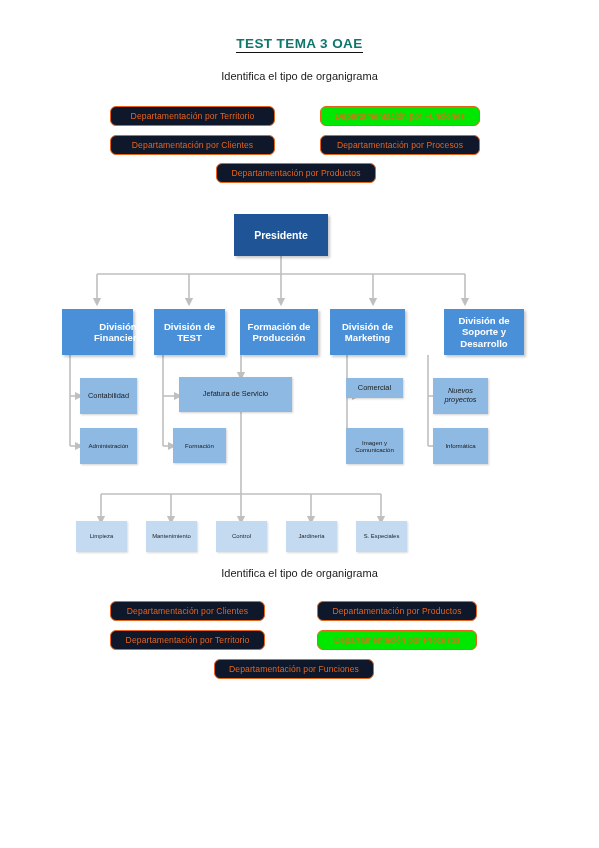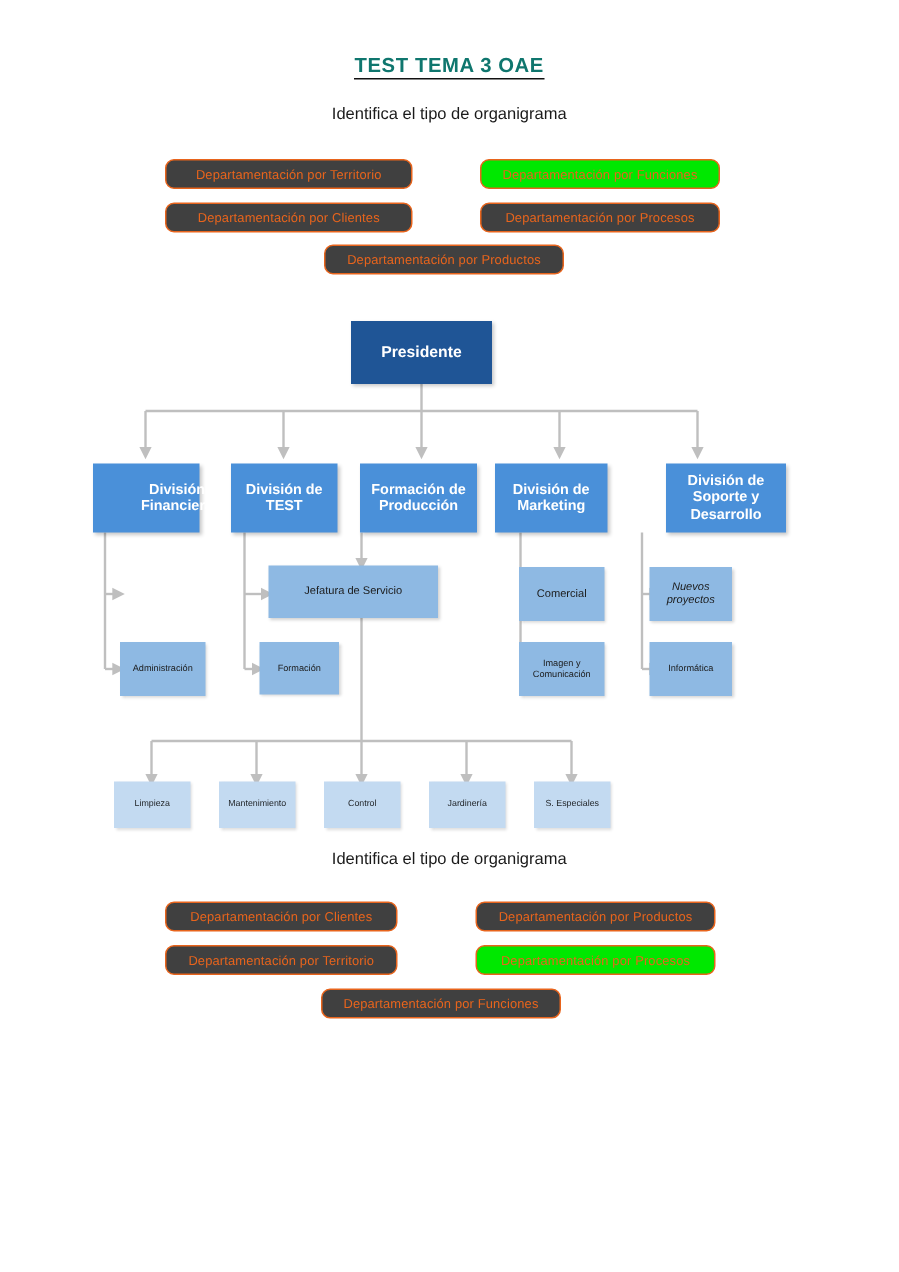--- a/index.html
+++ b/index.html
@@ -45,21 +45,21 @@
   }
   #q1-text { top: 70px; }
   #q2-text { top: 567px; }
 
   
   .option {
     position: absolute;
     box-sizing: border-box;
     border: 1.3px solid #E8641C;
     border-radius: 6px;
-    background: #404040;
+    background: #0f172a;
     color: #E8641C;
     font-size: 8.6px;
     display: flex;
     align-items: center;
     justify-content: center;
     height: 20px;
     white-space: nowrap;
     letter-spacing: 0.1px;
   }
   .option.selected {
@@ -176,26 +176,27 @@
   </svg>
 
   <div class="node root" style="left:234px; top:214px; width:94px; height:42px;">Presidente</div>
 
   <div class="node division" style="left:62px; top:309px; width:71px; height:46px;padding-left:41px;">División Financiera</div>
   <div class="node division" style="left:154px; top:309px; width:71px; height:46px;">División de TEST</div>
   <div class="node division" style="left:240px; top:309px; width:78px; height:46px;">Formación de Producción</div>
   <div class="node division" style="left:330px; top:309px; width:75px; height:46px;">División de Marketing</div>
   <div class="node division" style="left:414px; top:309px; width:80px; height:46px;margin-left:30px;">División de Soporte y Desarrollo</div>
 
+  <div class="node sub" style="left:80px; top:378px; width:57px; height:36px;">Contabilidad</div>
   <div class="node sub small" style="left:80px; top:428px; width:57px; height:36px;">Administración</div>
 
   <div class="node sub" style="left:179px; top:377px; width:113px; height:35px;">Jefatura de Servicio</div>
   <div class="node sub small" style="left:173px; top:428px; width:53px; height:35px;">Formación</div>
 
-  <div class="node sub" style="left:346px; top:378px; width:57px; height:36px;">Comercial</div>
+  <div class="node sub" style="left:346px; top:378px; width:57px; height:20px;">Comercial</div>
   <div class="node sub small" style="left:346px; top:428px; width:57px; height:36px;">Imagen y Comunicación</div>
 
   <div class="node sub" style="left:433px; top:378px; width:55px; height:36px;font-style:italic;">Nuevos proyectos</div>
   <div class="node sub small" style="left:433px; top:428px; width:55px; height:36px;">Informática</div>
 
   <div class="node leaf" style="left:76px; top:521px; width:51px; height:31px;">Limpieza</div>
   <div class="node leaf" style="left:146px; top:521px; width:51px; height:31px;">Mantenimiento</div>
   <div class="node leaf" style="left:216px; top:521px; width:51px; height:31px;">Control</div>
   <div class="node leaf" style="left:286px; top:521px; width:51px; height:31px;">Jardinería</div>
   <div class="node leaf" style="left:356px; top:521px; width:51px; height:31px;">S. Especiales</div>

